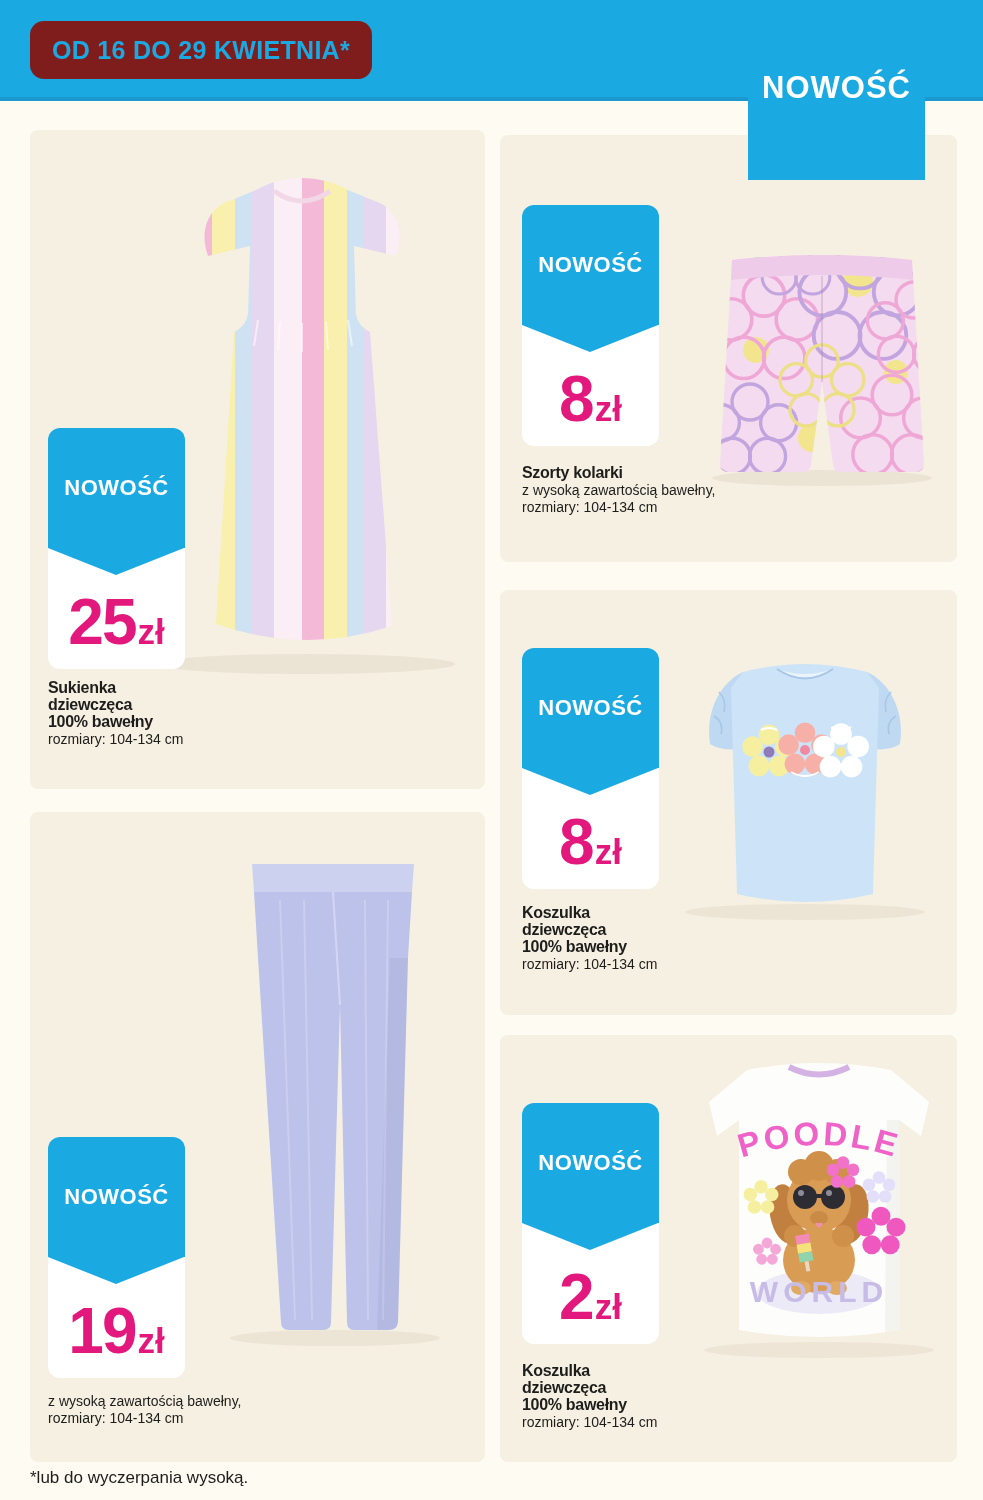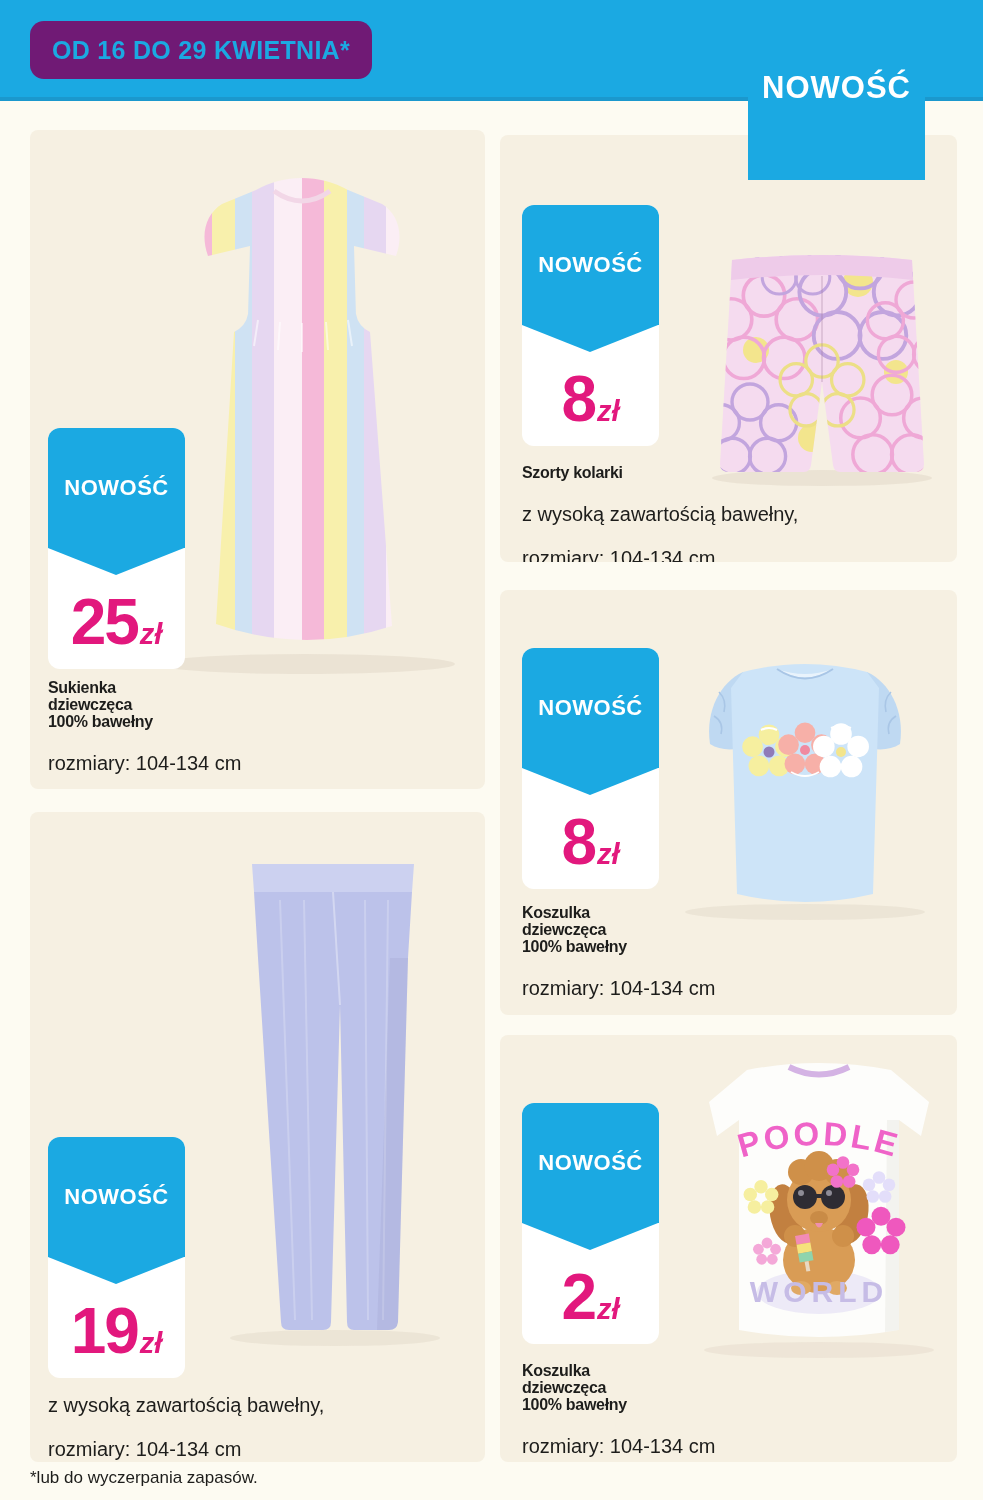--- a/index.html
+++ b/index.html
@@ -2,21 +2,21 @@
 <html><head>
 <meta charset="utf-8">
 <style>
   html,body{margin:0;padding:0;background:#fdfbf2;}
   .page{position:relative;width:983px;height:1500px;background:#fdfbf2;overflow:hidden;
         font-family:"Liberation Sans",sans-serif;color:#1d1d1b;}
 
   
   .topbar{position:absolute;left:0;top:0;width:983px;height:101px;background:#1ba9e2;
           border-bottom:4px solid rgba(30,80,110,.18);box-sizing:border-box;z-index:1;}
-  .date-pill{position:absolute;left:30px;top:21px;width:342px;height:58px;background:#701a75;
+  .date-pill{position:absolute;left:30px;top:21px;width:342px;height:58px;background:#7f1d1d;
              border-radius:14px;display:flex;align-items:center;justify-content:center;}
   .date-pill span{color:#1ba9e2;font-weight:bold;font-size:25px;letter-spacing:.3px;}
   .corner-tab{position:absolute;left:748px;top:0;width:177px;height:180px;background:#1ba9e2;
               z-index:2;display:flex;justify-content:center;align-items:flex-start;
               padding-top:70px;box-sizing:border-box;}
   .corner-tab span{color:#fff;font-weight:bold;font-size:31px;letter-spacing:1px;}
 
   
   .card{position:absolute;background:#f6f0e2;border-radius:8px;overflow:hidden;}
   #card-dress      {left:30px; top:130px; width:455px;height:659px;}
@@ -42,31 +42,31 @@
   #card-tee-poodle .badge-box {left:22px;top:68px;}
   .flag{position:relative;width:137px;height:120px;background:#1ba9e2;
         border-radius:12px 12px 0 0;display:flex;align-items:center;justify-content:center;}
   .flag::after{content:"";position:absolute;top:120px;left:0;width:0;height:0;
         border-left:68.5px solid transparent;border-right:68.5px solid transparent;
         border-top:27px solid #1ba9e2;}
   .flag span{color:#fff;font-weight:bold;font-size:22px;letter-spacing:.5px;}
   .price{margin-top:42px;padding-bottom:15px;display:flex;align-items:baseline;
          justify-content:center;color:#e2187d;font-weight:bold;}
   .price .num{font-size:64px;line-height:1;letter-spacing:-2px;}
-  .price .cur{font-size:29px;line-height:1;margin-left:2px;font-style:italic;}
+  .price .cur{font-size:35px;line-height:1;margin-left:2px;}
 
   
   .info{position:absolute;}
   #card-dress .info      {left:18px;top:550px;}
   #card-shorts .info     {left:22px;top:330px;}
   #card-tee-blue .info   {left:22px;top:315px;}
   #card-leggings .info   {left:18px;top:576px;}
   #card-tee-poodle .info {left:22px;top:328px;}
   .info .t{font-weight:bold;font-size:16px;line-height:1.06;letter-spacing:-.3px;}
-  .info .d{font-size:20px;line-height:1.22;margin-top:20px;}
+  .info .d{font-size:14px;line-height:1.22;}
   .info .d:first-of-type{margin-top:5px;}
 
   .footnote{position:absolute;left:30px;top:1468px;font-size:17px;color:#1d1d1b;}
 
   svg text{font-family:"Liberation Sans",sans-serif;}
 </style>
 </head>
 <body>
 
 <svg width="0" height="0" style="position:absolute" aria-hidden="true">
@@ -312,15 +312,15 @@
       </div>
     </div>
     <div class="info">
       <div class="t">Koszulka</div>
       <div class="t">dziewczęca</div>
       <div class="t">100% bawełny</div>
       <div class="d">rozmiary: 104-134 cm</div>
     </div>
   </section>
 
-  <div class="footnote">*lub do wyczerpania zapasów.</div>
+  <div class="footnote">*lub do wyczerpania wysoką.</div>
 
 </div>
 
 </body></html>

